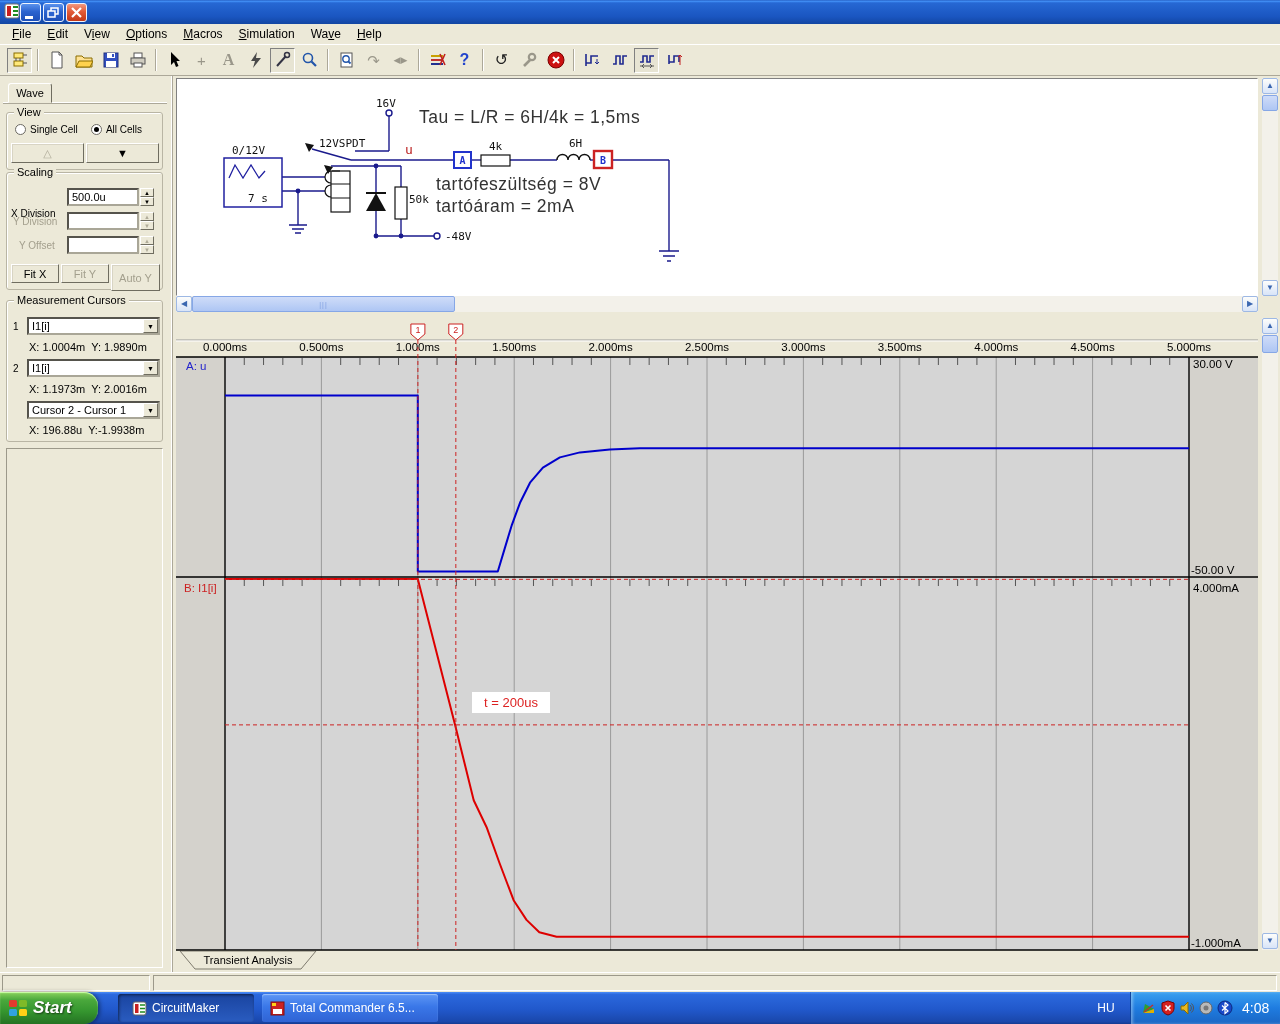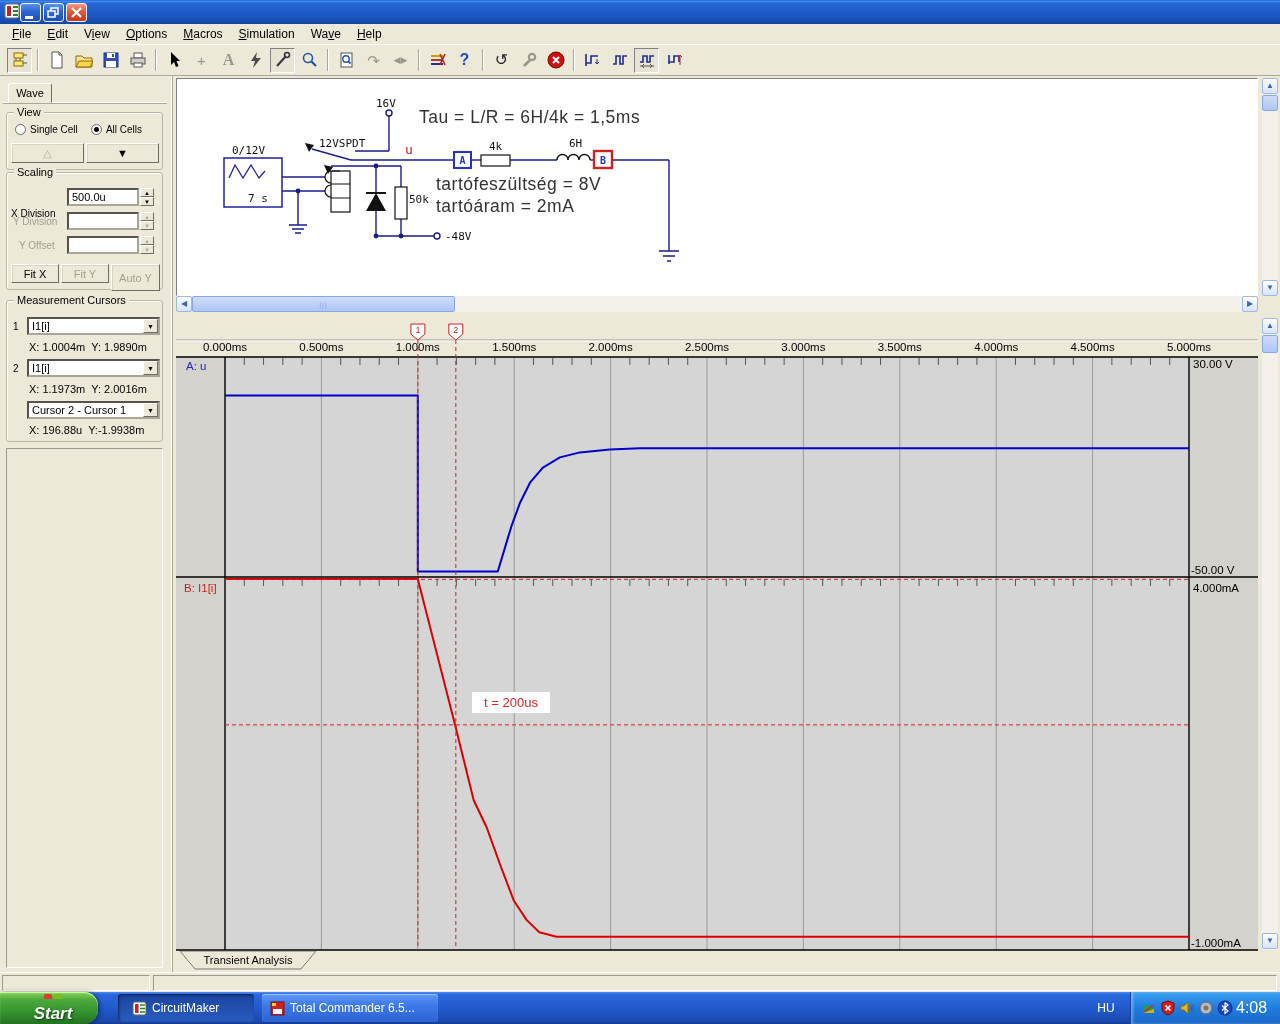--- a/index.html
+++ b/index.html
@@ -76,33 +76,33 @@
   .ta-tab{position:absolute;left:178px;top:951px;width:140px;height:19px;}
 
   .statusbar{position:absolute;left:0;top:972px;width:1280px;height:20px;background:#ece9d8;border-top:1px solid #fff;}
   .status-cell{position:absolute;top:2px;height:16px;border:1px solid;border-color:#9c998a #fff #fff #9c998a;}
 
   
   .taskbar{position:absolute;left:0;top:992px;width:1280px;height:32px;
     background:linear-gradient(180deg,#4b8df8 0%,#2b68dd 8%,#2158cb 55%,#1a47ab 93%,#143a90 100%);}
   .start-btn{position:absolute;left:0;top:0;width:98px;height:32px;border-radius:0 14px 14px 0;
     background:linear-gradient(180deg,#8cd45e 0%,#4aa83c 25%,#35962f 60%,#247223 100%);
-    display:flex;align-items:center;gap:5px;padding-left:8px;box-shadow:inset 0 1px 1px #cfffad, 2px 0 4px rgba(0,0,0,.4);flex-direction:column;}
+    display:flex;align-items:center;gap:5px;padding-left:8px;box-shadow:inset 0 1px 1px #cfffad, 2px 0 4px rgba(0,0,0,.4);}
   .start-text{color:#fff;font-size:17px;font-weight:bold;font-style:italic;text-shadow:1px 1px 2px rgba(0,0,0,.6);}
   .taskbtn{position:absolute;top:2px;height:28px;border-radius:3px;color:#fff;font-size:12px;display:flex;align-items:center;
     gap:5px;padding:0 8px;white-space:nowrap;overflow:hidden;}
   .taskbtn.active{background:linear-gradient(180deg,#1a44a0,#2a5cc0);box-shadow:inset 1px 1px 3px rgba(0,0,0,.55);padding-left:14px;}
   .taskbtn.inactive{background:linear-gradient(180deg,#5e97f5,#3a77e8 45%,#2f63d4);box-shadow:inset 0 1px 1px #9cc1fb;}
   .lang-ind{position:absolute;left:1088px;top:0;width:36px;height:32px;color:#fff;font-size:12px;display:flex;
     align-items:center;justify-content:center;}
   .tray{position:absolute;left:1130px;top:0;width:150px;height:32px;
     background:linear-gradient(180deg,#3ba0f0 0%,#1f7ce0 50%,#1a66c4 100%);
     border-left:1px solid #1046a0;box-shadow:inset 2px 0 3px rgba(255,255,255,.35);
     display:flex;align-items:center;gap:3px;padding-left:10px;}
-  .clock{color:#fff;font-size:16px;}
+  .clock{color:#fff;font-size:14px;margin-left:6px;}
   text{font-family:"Liberation Sans",sans-serif;}
   .monotext{font-family:"DejaVu Sans Mono",monospace;}
 </style>
 </head>
 <body>
 
 <div class="screen">
 
   <div class="titlebar">
     <span>

